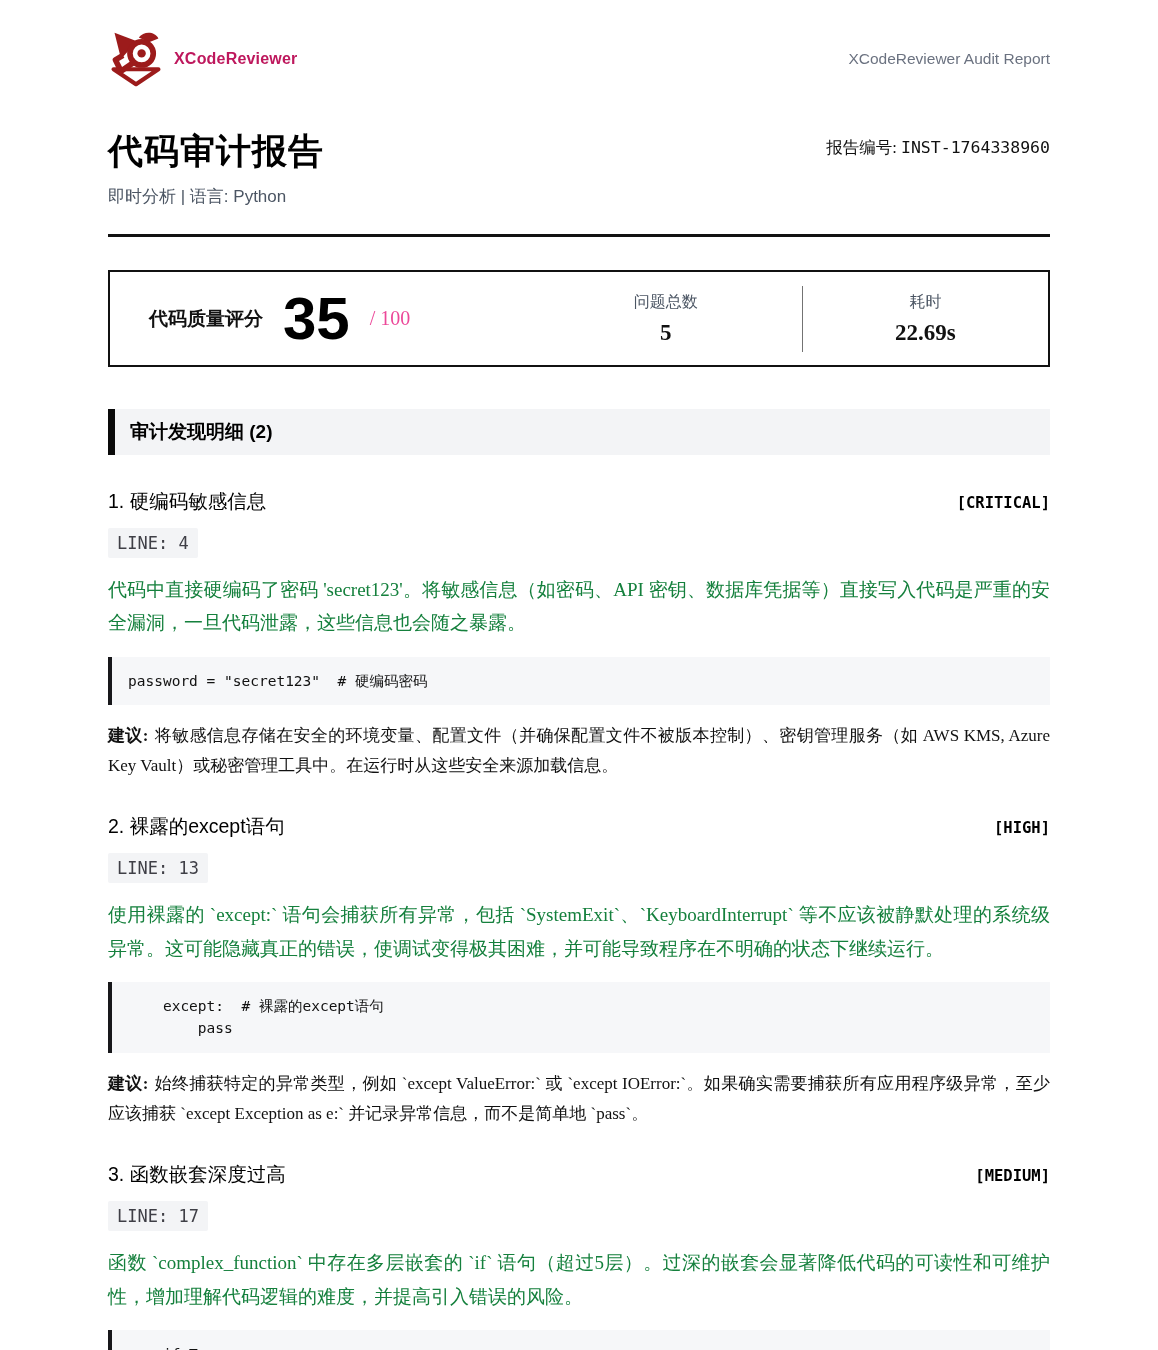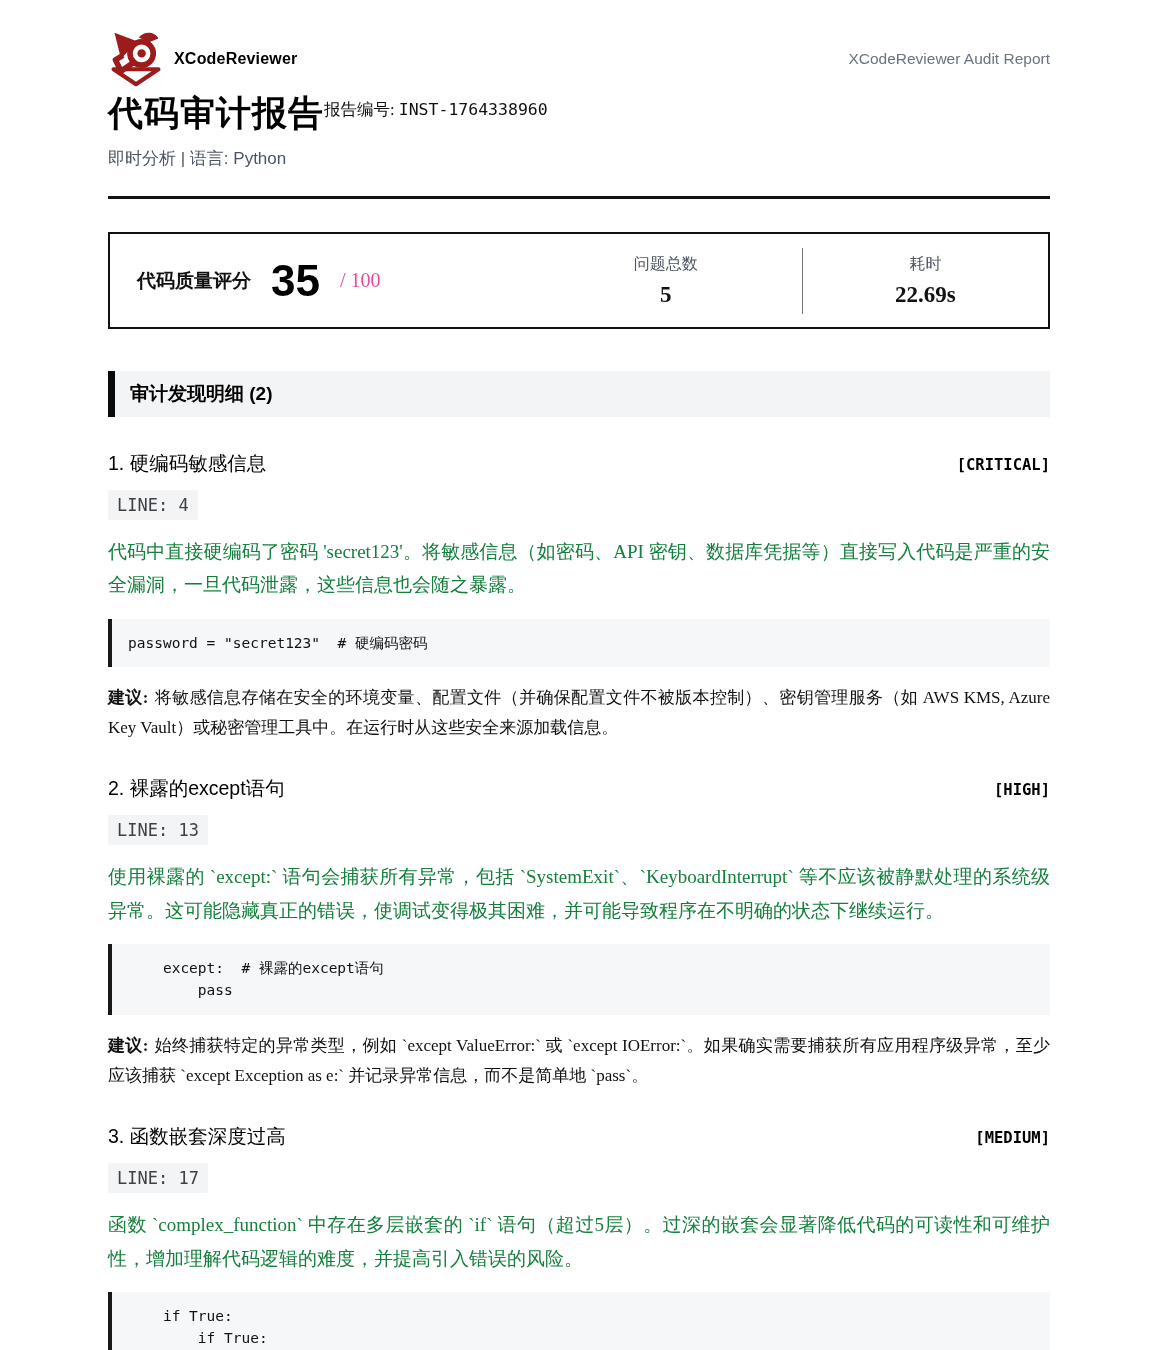--- a/index.html
+++ b/index.html
@@ -21,32 +21,34 @@
     justify-content: space-between;
     align-items: center;
     height: 62px;
   }
   .brand-left { display: flex; align-items: center; gap: 10px; }
   .brand-logo { width: 56px; height: 58px; flex: 0 0 auto; }
   .brand-name {
     font-family: "Liberation Sans", "DejaVu Sans", sans-serif;
     font-weight: 700;
     font-size: 16px;
-    color: #000000;
+    color: #be185d;
     letter-spacing: .2px;
   }
   .audit-report-label {
     font-family: "Liberation Sans", "DejaVu Sans", sans-serif;
     font-size: 15.5px;
     color: #6b7280;
   }
   
   .title-row {
     display: flex;
+    justify-content: space-between;
     align-items: flex-start;
+    margin-top: 38px;
   }
   .doc-title {
     font-family: "Liberation Sans", "DejaVu Sans", sans-serif;
     font-size: 35px;
     font-weight: 700;
     color: #000000;
     letter-spacing: 1px;
   }
   .doc-subtitle {
     font-family: "Liberation Sans", "DejaVu Sans", sans-serif;
@@ -70,27 +72,27 @@
     margin-top: 33px;
     border: 2px solid #111111;
     height: 97px;
     display: flex;
     align-items: center;
   }
   .score-cell {
     flex: 0 0 46%;
     display: flex;
     align-items: center;
-    padding-left: 27px;
+    padding-left: 39px;
     gap: 20px;
   }
   .score-label { font-size: 19px; font-weight: 700; color: #111111; }
   .score-value {
     font-family: "Liberation Sans", "DejaVu Sans", sans-serif;
-    font-size: 44px;
+    font-size: 60px;
     font-weight: 700;
     color: #000000;
     line-height: 1;
   }
   .score-denom { font-size: 20px; color: #ec4899; }
   .stat-cell { flex: 1 1 auto; text-align: center; padding: 6px 0; }
   .stat-divided { border-left: 1px solid #737373; margin-left: 12px; }
   .stat-label { font-size: 16px; color: #4b5563; }
   .stat-value { font-size: 23px; font-weight: 700; color: #111111; margin-top: 7px; }
   

